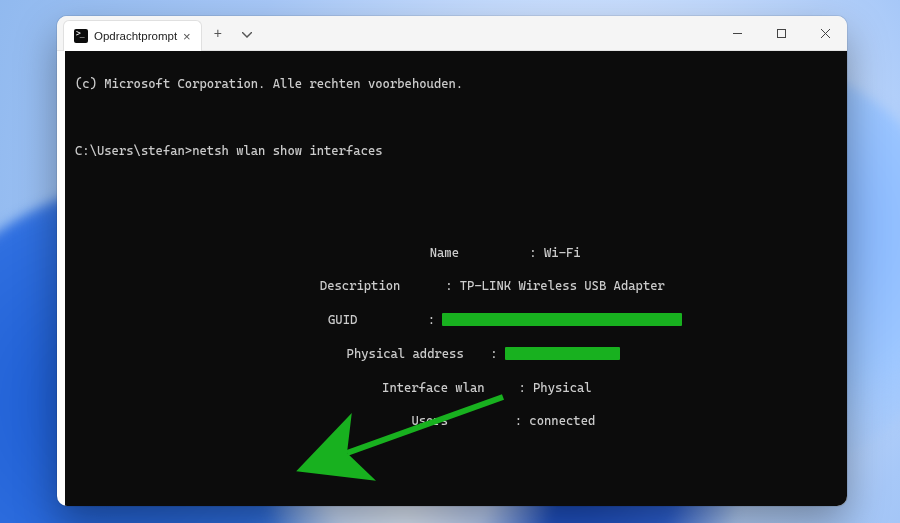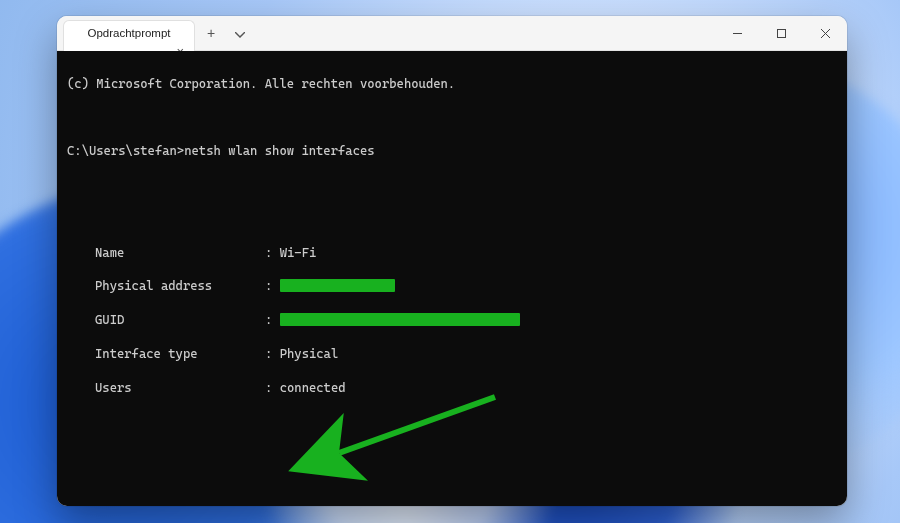--- a/index.html
+++ b/index.html
@@ -67,21 +67,20 @@
     margin: 4px 0 0 6px;
     height: 30px;
     background: #ffffff;
     border: 1px solid #e0e0e0;
     border-bottom: none;
     border-radius: 6px 6px 0 0;
     font-size: 11.5px;
     color: #222;
     min-width: 110px;
     position: relative;
-    flex-direction: column;
   }
   .tab .cmd-icon {
     width: 14px; height: 14px;
     background: #0c0c0c;
     border-radius: 2px;
     position: relative;
   }
   .tab .cmd-icon::after {
     content: ">_";
     color: #fff;
@@ -130,24 +129,25 @@
     flex: 1;
     background: #0c0c0c;
     color: #cccccc;
     font-family: Consolas, "Cascadia Mono", monospace;
     font-size: 12.5px;
     line-height: 1.35;
     padding: 8px 10px 12px 10px;
     overflow: hidden;
     position: relative;
     white-space: pre;
+    margin-left: 8px;
   }
   .terminal .line { display:block; }
   .keycol { display:inline-block; width: 170px; }
-  .kv { display:block; padding-left: 28px; }
+  .kv { display:block; padding-left: 28px; text-align: center; }
   .blank { display:block; height: 1.35em; }
 
   
   .redact {
     display: inline-block;
     height: 13px;
     background: #18b11f;
     border-radius: 1px;
     vertical-align: -2px;
   }
@@ -213,23 +213,24 @@
     </div>
   </div>
 
   <div class="terminal">
 <span class="line">(c) Microsoft Corporation. Alle rechten voorbehouden.</span>
 <span class="blank"></span>
 <span class="line"><span>C:\Users\stefan&gt;</span><span>netsh wlan show interfaces</span></span>
 <span class="blank"></span>
 <span class="blank"></span>
 <span class="kv"><span class="keycol">Name</span>: <span>Wi-Fi</span></span>
+<span class="kv"><span class="keycol">Description</span>: <span>TP-LINK Wireless USB Adapter</span></span>
+<span class="kv"><span class="keycol">GUID</span>: <span class="redact" style="width:240px"></span></span>
 <span class="kv"><span class="keycol">Physical address</span>: <span class="redact" style="width:115px"></span></span>
-<span class="kv"><span class="keycol">GUID</span>: <span class="redact" style="width:240px"></span></span>
-<span class="kv"><span class="keycol">Interface type</span>: <span>Physical</span></span>
+<span class="kv"><span class="keycol">Interface wlan</span>: <span>Physical</span></span>
 <span class="kv"><span class="keycol">Users</span>: <span>connected</span></span>
 
 
 
 
 
 
 
 
 

